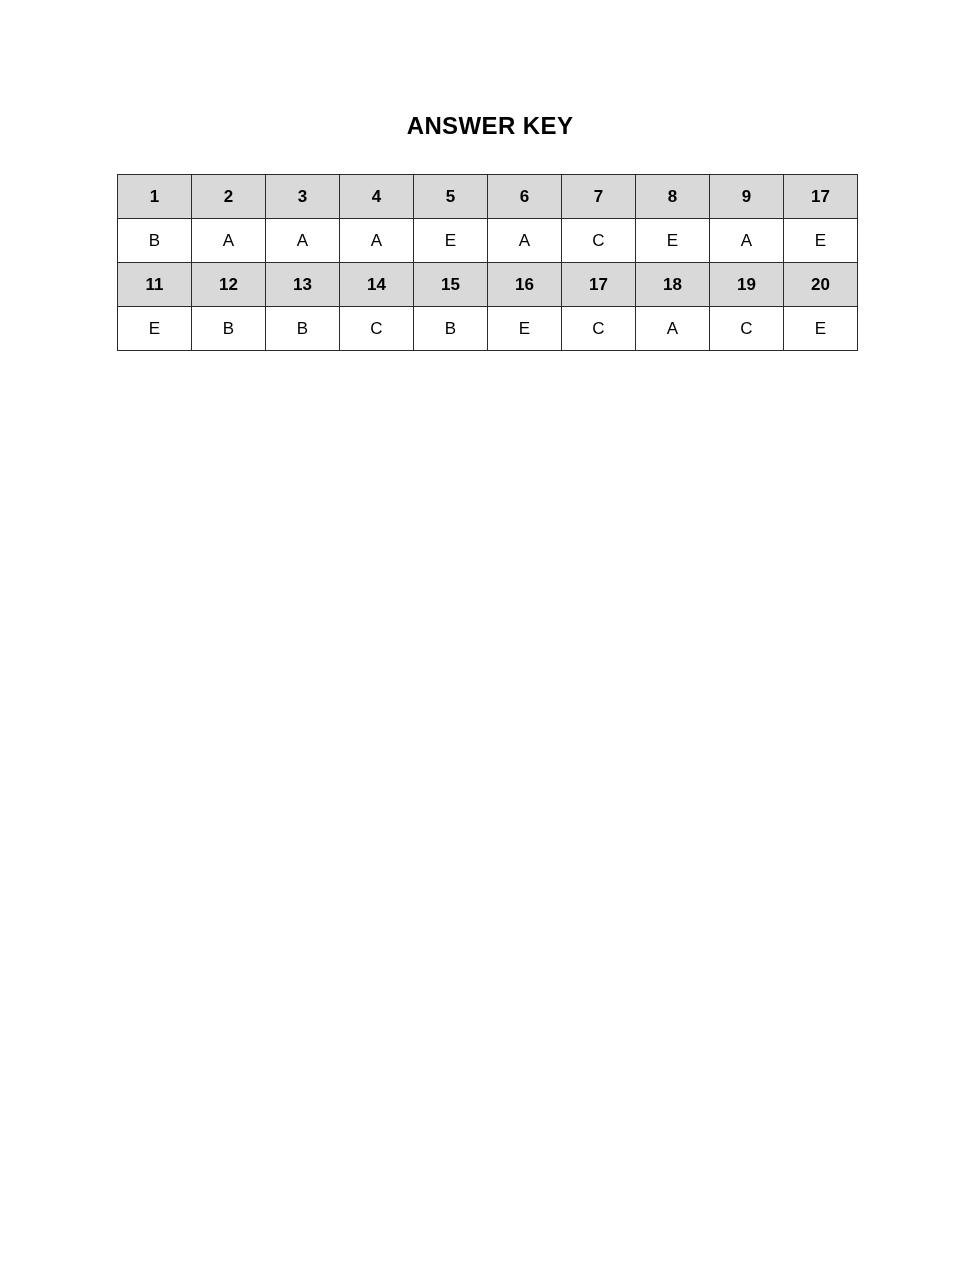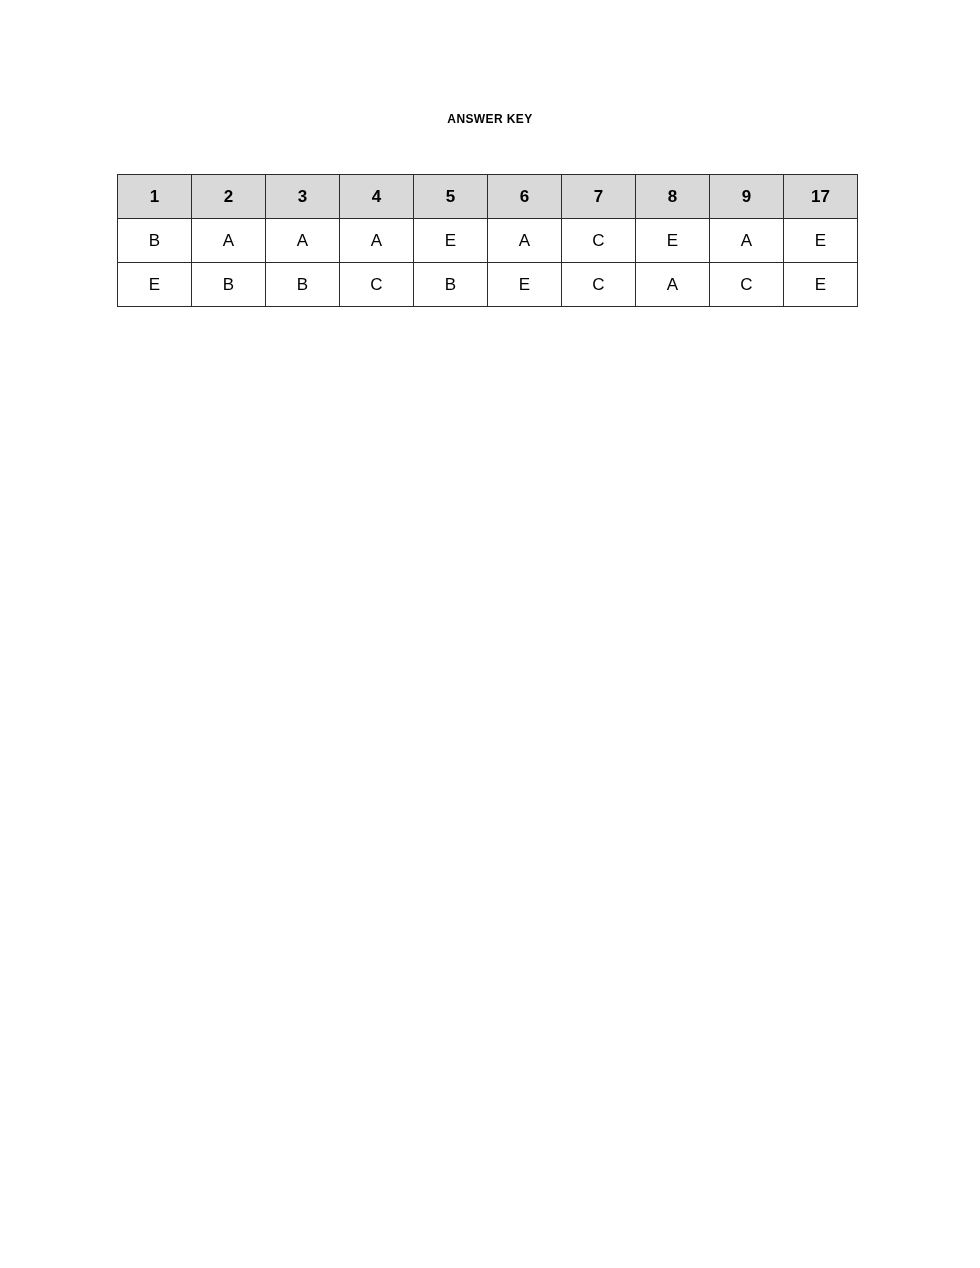--- a/index.html
+++ b/index.html
@@ -22,21 +22,21 @@
     width: 980px;
     height: 1268px;
     background: #ffffff;
   }
   .doc-title {
     position: absolute;
     top: 112px;
     left: 0;
     width: 980px;
     text-align: center;
-    font-size: 12px;
+    font-size: 24px;
     font-weight: bold;
     letter-spacing: 0.4px;
     color: #000000;
   }
   .key-table {
     position: absolute;
     top: 174px;
     left: 117px;
     border-collapse: collapse;
     table-layout: fixed;
@@ -86,20 +86,32 @@
         <td>A</td>
         <td>A</td>
         <td>A</td>
         <td>E</td>
         <td>A</td>
         <td>C</td>
         <td>E</td>
         <td>A</td>
         <td>E</td>
       </tr>
+      <tr class="number-row">
+        <td>11</td>
+        <td>12</td>
+        <td>13</td>
+        <td>14</td>
+        <td>15</td>
+        <td>16</td>
+        <td>17</td>
+        <td>18</td>
+        <td>19</td>
+        <td>20</td>
+      </tr>
       <tr class="answer-row">
         <td>E</td>
         <td>B</td>
         <td>B</td>
         <td>C</td>
         <td>B</td>
         <td>E</td>
         <td>C</td>
         <td>A</td>
         <td>C</td>

